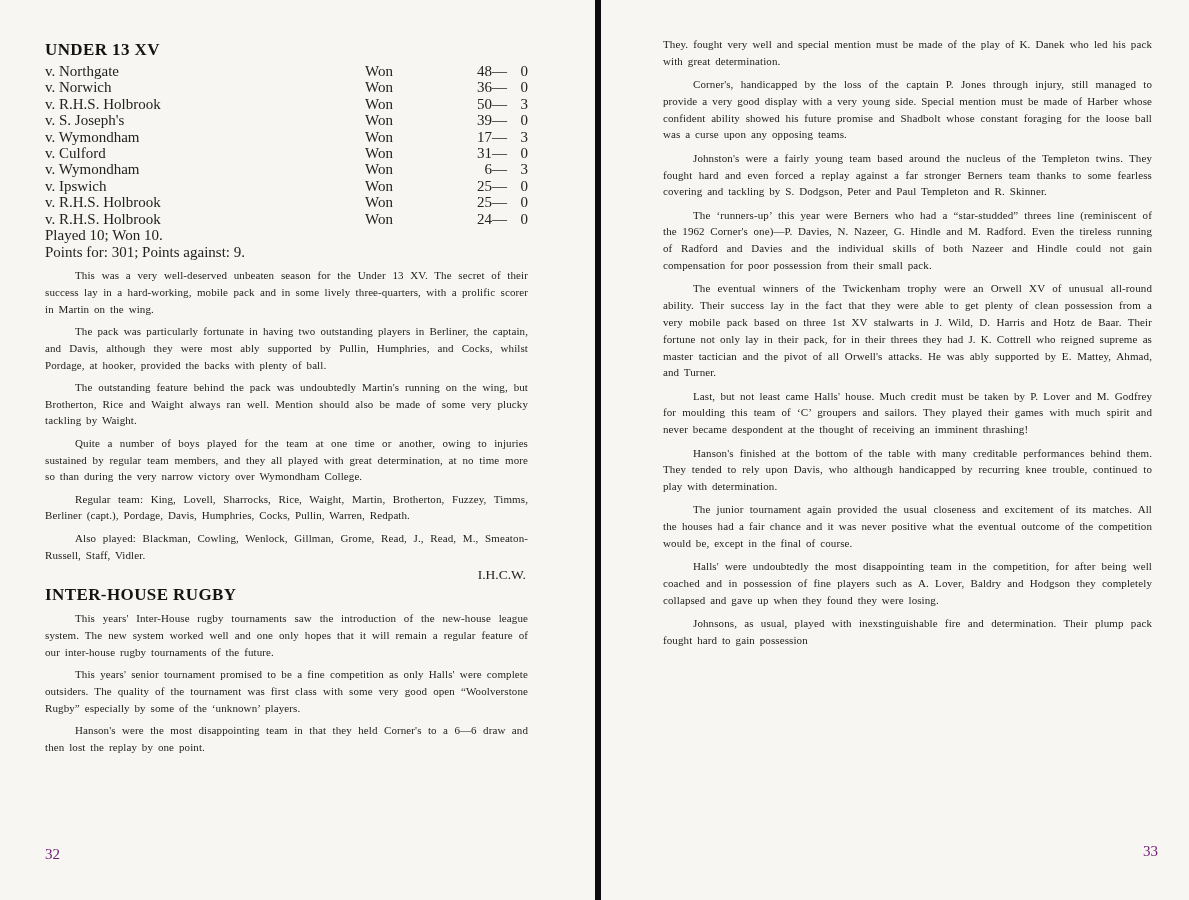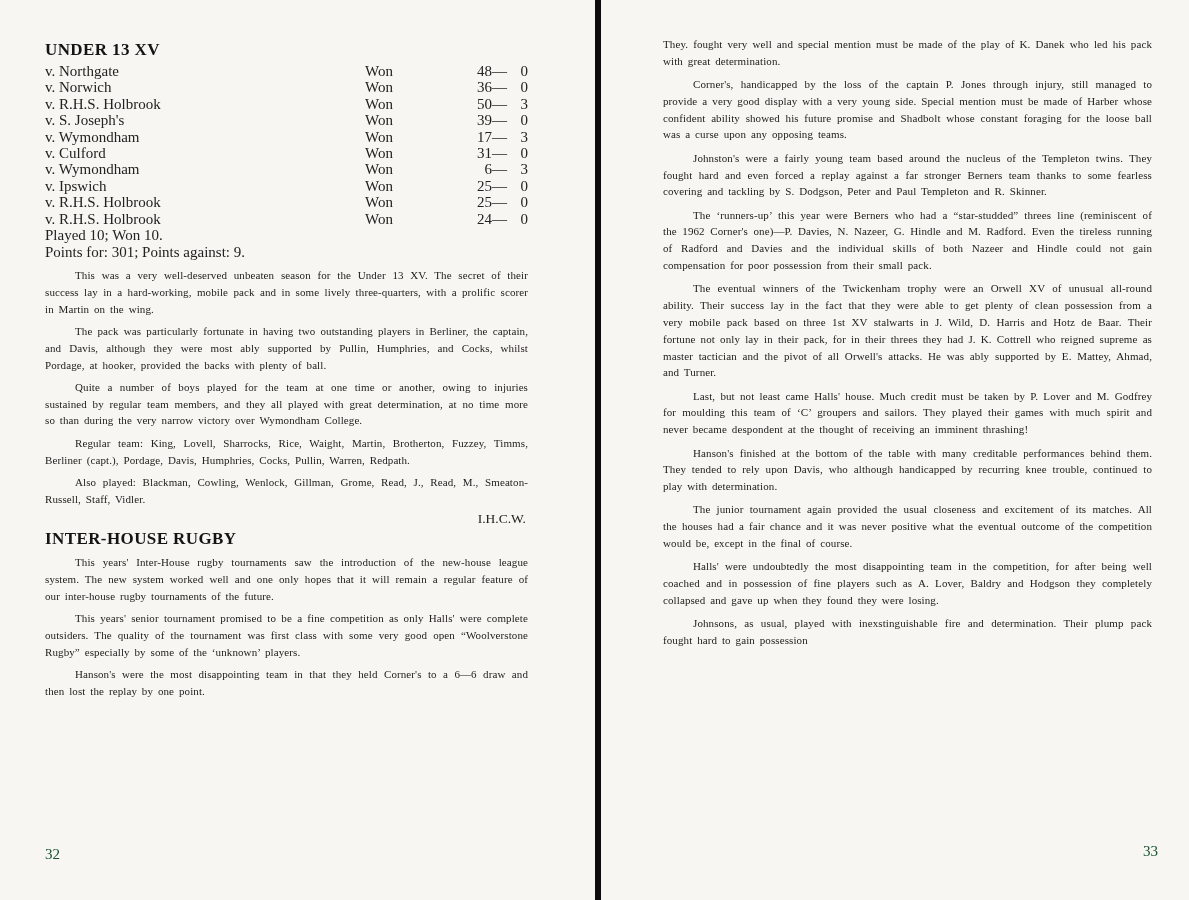--- a/index.html
+++ b/index.html
@@ -73,21 +73,21 @@
   .signature {
     text-align: right;
     font-size: 13.5px;
     line-height: 14px;
     padding-right: 2px;
     margin: 0 0 1px 0;
   }
   .pgnum {
     position: absolute;
     font-size: 15px;
-    color: #14532d;
+    color: #701a75;
   }
   .pgnum-left  { left: 45px; top: 846px; }
   .pgnum-right { right: 31px; top: 843px; }
 </style>
 </head>
 <body>
 
 <div class="page page-left">
   <div class="content-left">
 
@@ -174,20 +174,21 @@
         <span class="dash">—</span>
         <span class="sa">0</span>
       </div>
     </div>
 
     <div class="summary-line">Played 10; Won 10.</div>
     <div class="summary-line" style="margin-bottom:6px;">Points for: 301; Points against: 9.</div>
 
     <p class="body-par">This was a very well-deserved unbeaten season for the Under 13 XV. The secret of their success lay in a hard-working, mobile pack and in some lively three-quarters, with a prolific scorer in Martin on the wing.</p>
     <p class="body-par">The pack was particularly fortunate in having two outstanding players in Berliner, the captain, and Davis, although they were most ably supported by Pullin, Humphries, and Cocks, whilst Pordage, at hooker, provided the backs with plenty of ball.</p>
+    <p class="body-par">The outstanding feature behind the pack was undoubtedly Martin's running on the wing, but Brotherton, Rice and Waight always ran well. Mention should also be made of some very plucky tackling by Waight.</p>
     <p class="body-par">Quite a number of boys played for the team at one time or another, owing to injuries sustained by regular team members, and they all played with great determination, at no time more so than during the very narrow victory over Wymondham College.</p>
     <p class="body-par">Regular team: King, Lovell, Sharrocks, Rice, Waight, Martin, Brotherton, Fuzzey, Timms, Berliner (capt.), Pordage, Davis, Humphries, Cocks, Pullin, Warren, Redpath.</p>
     <p class="body-par tight">Also played: Blackman, Cowling, Wenlock, Gillman, Grome, Read, J., Read, M., Smeaton-Russell, Staff, Vidler.</p>
 
     <div class="signature">I.H.C.W.</div>
 
     <h1 class="second">INTER-HOUSE RUGBY</h1>
 
     <p class="body-par">This years' Inter-House rugby tournaments saw the introduction of the new-house league system. The new system worked well and one only hopes that it will remain a regular feature of our inter-house rugby tournaments of the future.</p>
     <p class="body-par">This years' senior tournament promised to be a fine competition as only Halls' were complete outsiders. The quality of the tournament was first class with some very good open “Woolverstone Rugby” especially by some of the ‘unknown’ players.</p>

